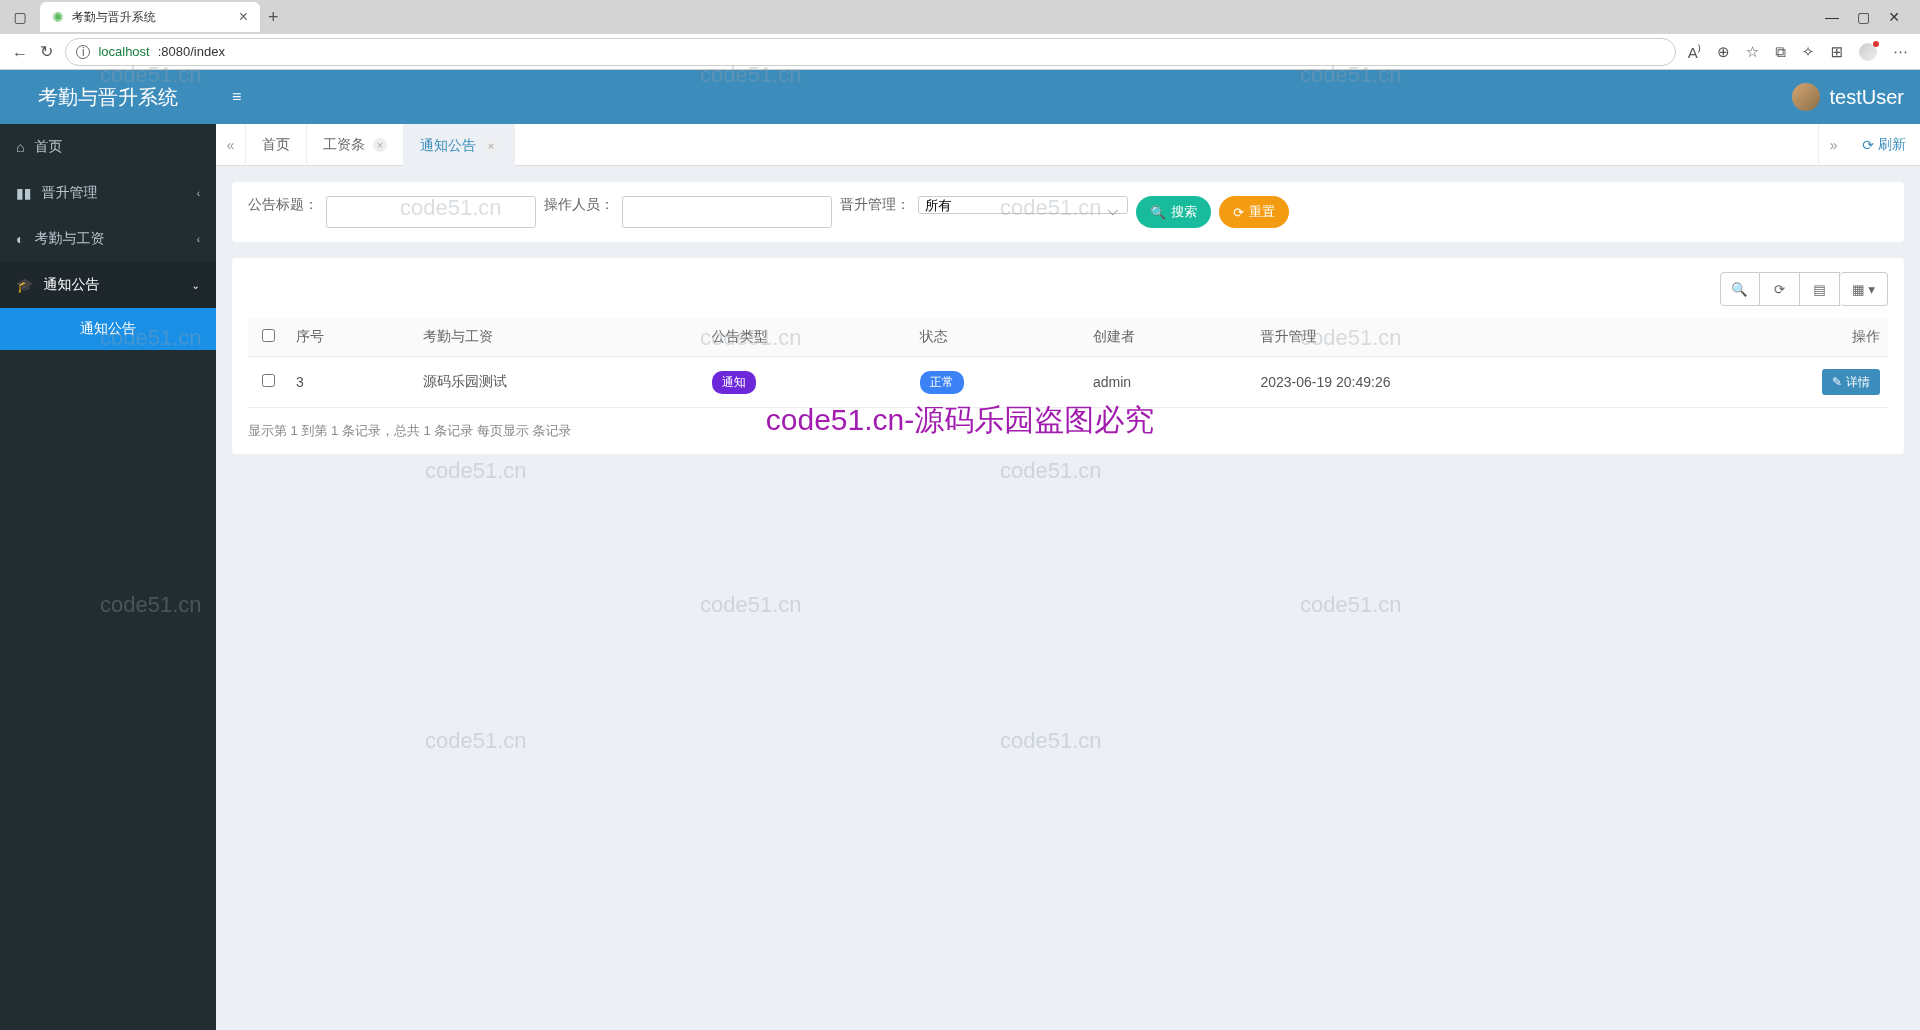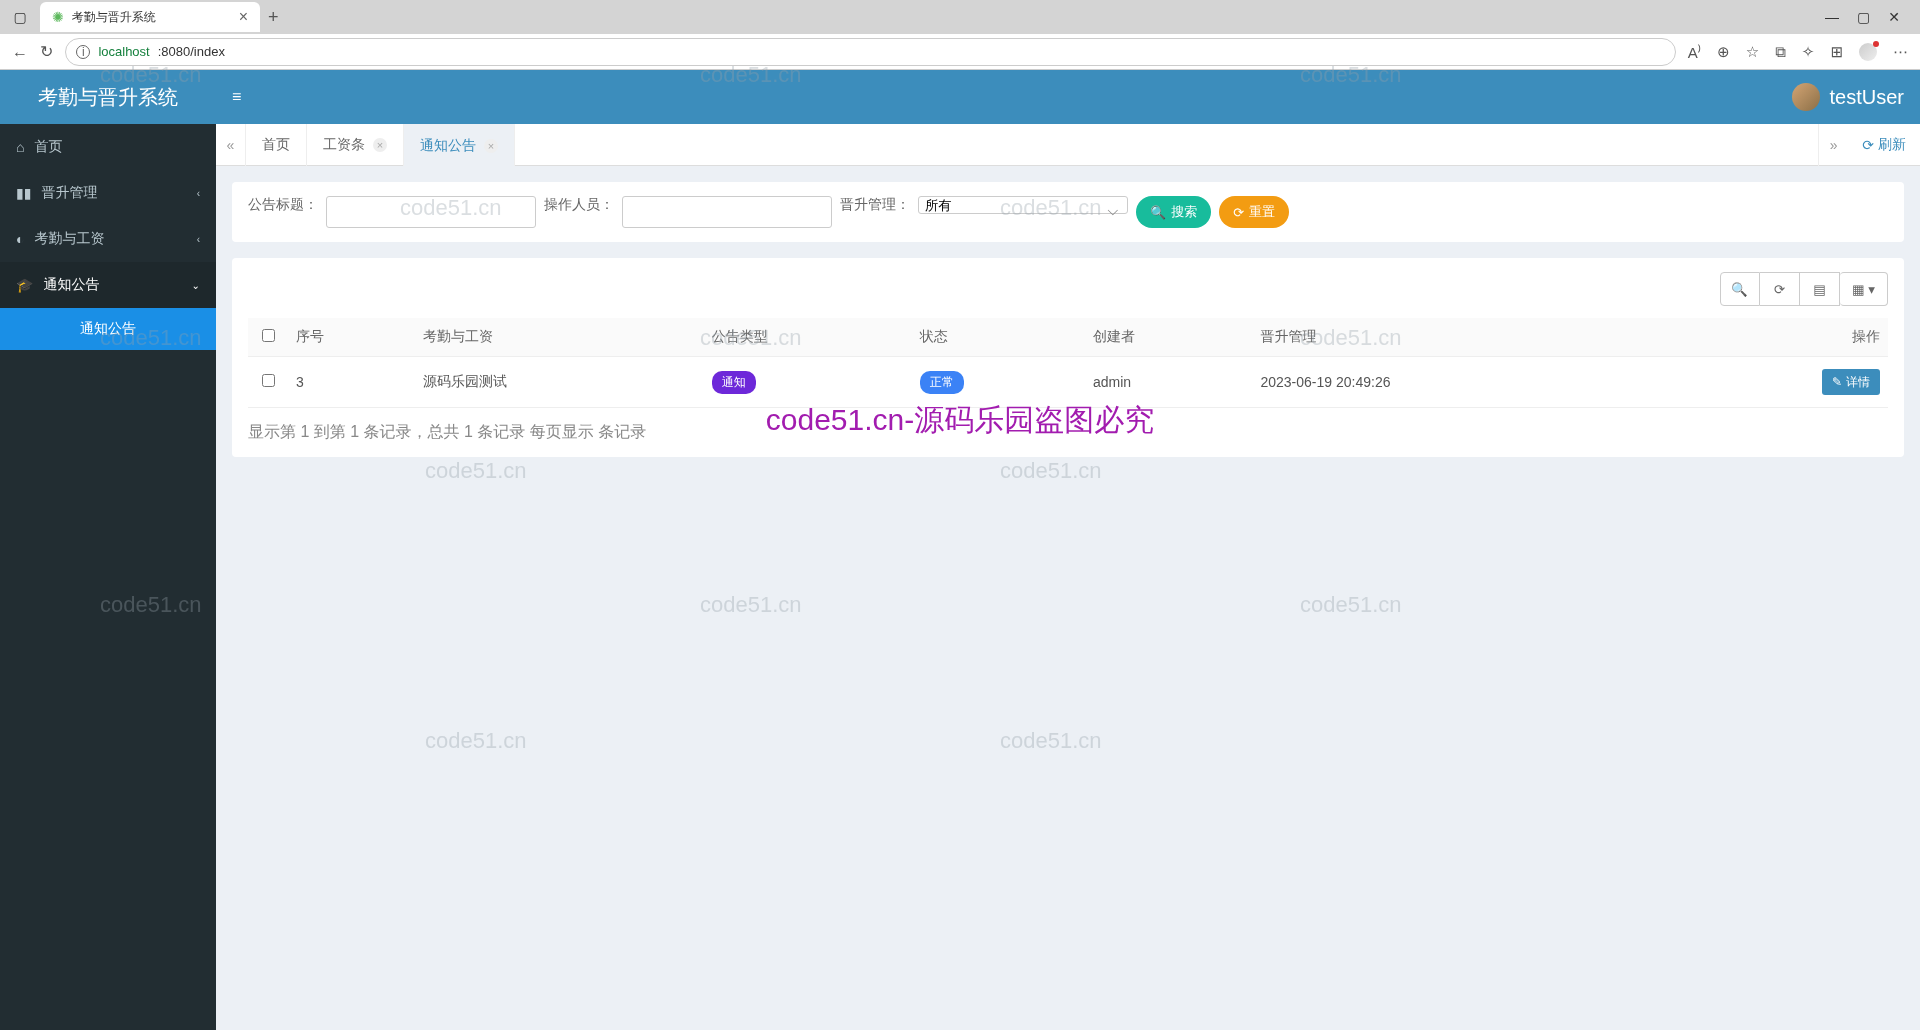--- a/index.html
+++ b/index.html
@@ -72,21 +72,21 @@
 .tool-btn.dropdown { width: 48px; border-radius: 4px; }
 
 table { width: 100%; border-collapse: collapse; margin-top: 12px; }
 th { text-align: left; padding: 10px 8px; background: #fafafa; color: #666; font-weight: 400; border-bottom: 1px solid #eee; }
 td { padding: 12px 8px; border-bottom: 1px solid #eee; color: #555; }
 .checkbox-cell { width: 40px; text-align: center; }
 .badge { display: inline-block; padding: 3px 10px; border-radius: 10px; color: #fff; font-size: 12px; }
 .badge-orange { background: #6d28d9; font-family: Liberation Mono, monospace; }
 .badge-green { background: #3b82f6; }
 
-.pagination-info { color: #888; margin-top: 14px; font-size: 16px; }
+.pagination-info { color: #888; margin-top: 14px; font-size: 13px; }
 
 .footer { background: #fff; padding: 12px 16px; text-align: right; color: #888; font-size: 13px; border-top: 1px solid #ddd; }
 
 
 .watermark { position: absolute; color: rgba(150,160,170,0.35); font-size: 22px; pointer-events: none; z-index: 5; }
 .watermark-red { position: absolute; color: #a21caf; font-size: 30px; font-weight: 500; pointer-events: none; z-index: 6; left: 50%; transform: translateX(-50%); }
 .app-container { position: relative; }
 </style>
 </head>
 <body>

